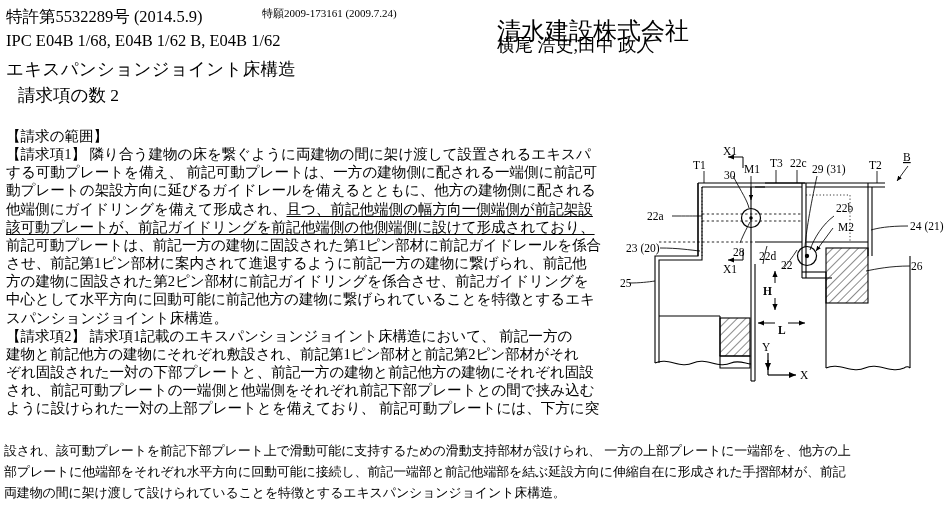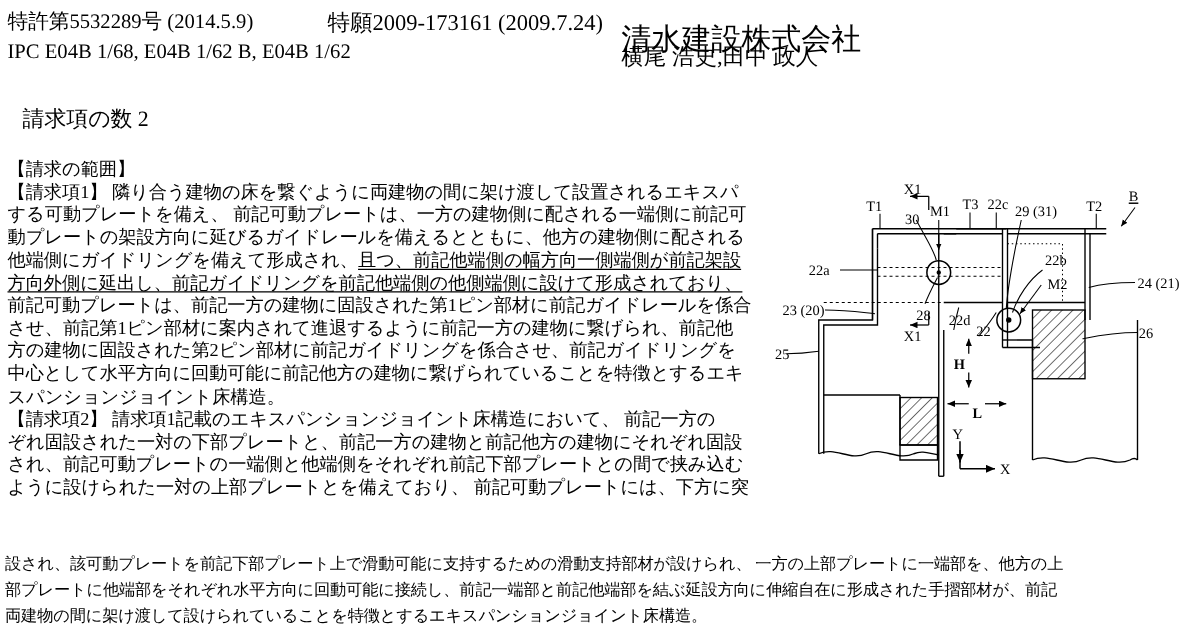--- a/index.html
+++ b/index.html
@@ -29,21 +29,21 @@
     width: 640px;
     height: 22px;
   }
   .hdr-patno {
     position: absolute; left: 0; top: 0;
     font-size: 16.5px;
     white-space: nowrap;
   }
   .hdr-appno {
     position: absolute; left: 256px; top: 0;
-    font-size: 18px;
+    font-size: 11px;
     white-space: nowrap;
   }
   .hdr-ipc {
     position: absolute;
     left: 6px; top: 31px;
     font-size: 16.5px;
     white-space: nowrap;
   }
   .hdr-title {
     position: absolute;
@@ -120,41 +120,43 @@
 </style>
 </head>
 <body>
 
 <div id="header">
   <div class="hdr-row1">
     <span class="hdr-patno">特許第5532289号 (2014.5.9)</span>
     <span class="hdr-appno">特願2009-173161 (2009.7.24)</span>
   </div>
   <div class="hdr-ipc">IPC E04B 1/68, E04B 1/62 B, E04B 1/62</div>
+  <div class="hdr-title">エキスパンションジョイント床構造</div>
   <div class="hdr-claimcount">請求項の数 2</div>
   <div class="hdr-company">清水建設株式会社</div>
   <div class="hdr-inventors">横尾 浩史,田中 政人</div>
 </div>
 
 <div id="claims-column">
   <div class="claim-line">【請求の範囲】</div>
 
   <div class="claim-line">【請求項1】 隣り合う建物の床を繋ぐように両建物の間に架け渡して設置されるエキスパ</div>
   <div class="claim-line">する可動プレートを備え、 前記可動プレートは、一方の建物側に配される一端側に前記可</div>
   <div class="claim-line">動プレートの架設方向に延びるガイドレールを備えるとともに、他方の建物側に配される</div>
 
   <div class="claim-line"><span>他端側にガイドリングを備えて形成され、</span><span class="ulseg">且つ、前記他端側の幅方向一側端側が前記架設</span></div>
 
-  <div class="claim-line ul">方向外側に延出し、前記ガイドリングを前記他端側の他側端側に設けて形成されており、</div>
+  <div class="claim-line ul">該可動プレートが、前記ガイドリングを前記他端側の他側端側に設けて形成されており、</div>
   <div class="claim-line">前記可動プレートは、前記一方の建物に固設された第1ピン部材に前記ガイドレールを係合</div>
   <div class="claim-line">させ、前記第1ピン部材に案内されて進退するように前記一方の建物に繋げられ、前記他</div>
   <div class="claim-line">方の建物に固設された第2ピン部材に前記ガイドリングを係合させ、前記ガイドリングを</div>
   <div class="claim-line">中心として水平方向に回動可能に前記他方の建物に繋げられていることを特徴とするエキ</div>
   <div class="claim-line">スパンションジョイント床構造。</div>
   <div class="claim-line">【請求項2】 請求項1記載のエキスパンションジョイント床構造において、 前記一方の</div>
+  <div class="claim-line">建物と前記他方の建物にそれぞれ敷設され、前記第1ピン部材と前記第2ピン部材がそれ</div>
   <div class="claim-line">ぞれ固設された一対の下部プレートと、前記一方の建物と前記他方の建物にそれぞれ固設</div>
   <div class="claim-line">され、前記可動プレートの一端側と他端側をそれぞれ前記下部プレートとの間で挟み込む</div>
   <div class="claim-line">ように設けられた一対の上部プレートとを備えており、 前記可動プレートには、下方に突</div>
 </div>
 
 <div id="bottom-para">
   <div class="bottom-line">設され、該可動プレートを前記下部プレート上で滑動可能に支持するための滑動支持部材が設けられ、 一方の上部プレートに一端部を、他方の上</div>
   <div class="bottom-line">部プレートに他端部をそれぞれ水平方向に回動可能に接続し、前記一端部と前記他端部を結ぶ延設方向に伸縮自在に形成された手摺部材が、前記</div>
   <div class="bottom-line">両建物の間に架け渡して設けられていることを特徴とするエキスパンションジョイント床構造。</div>
 </div>

